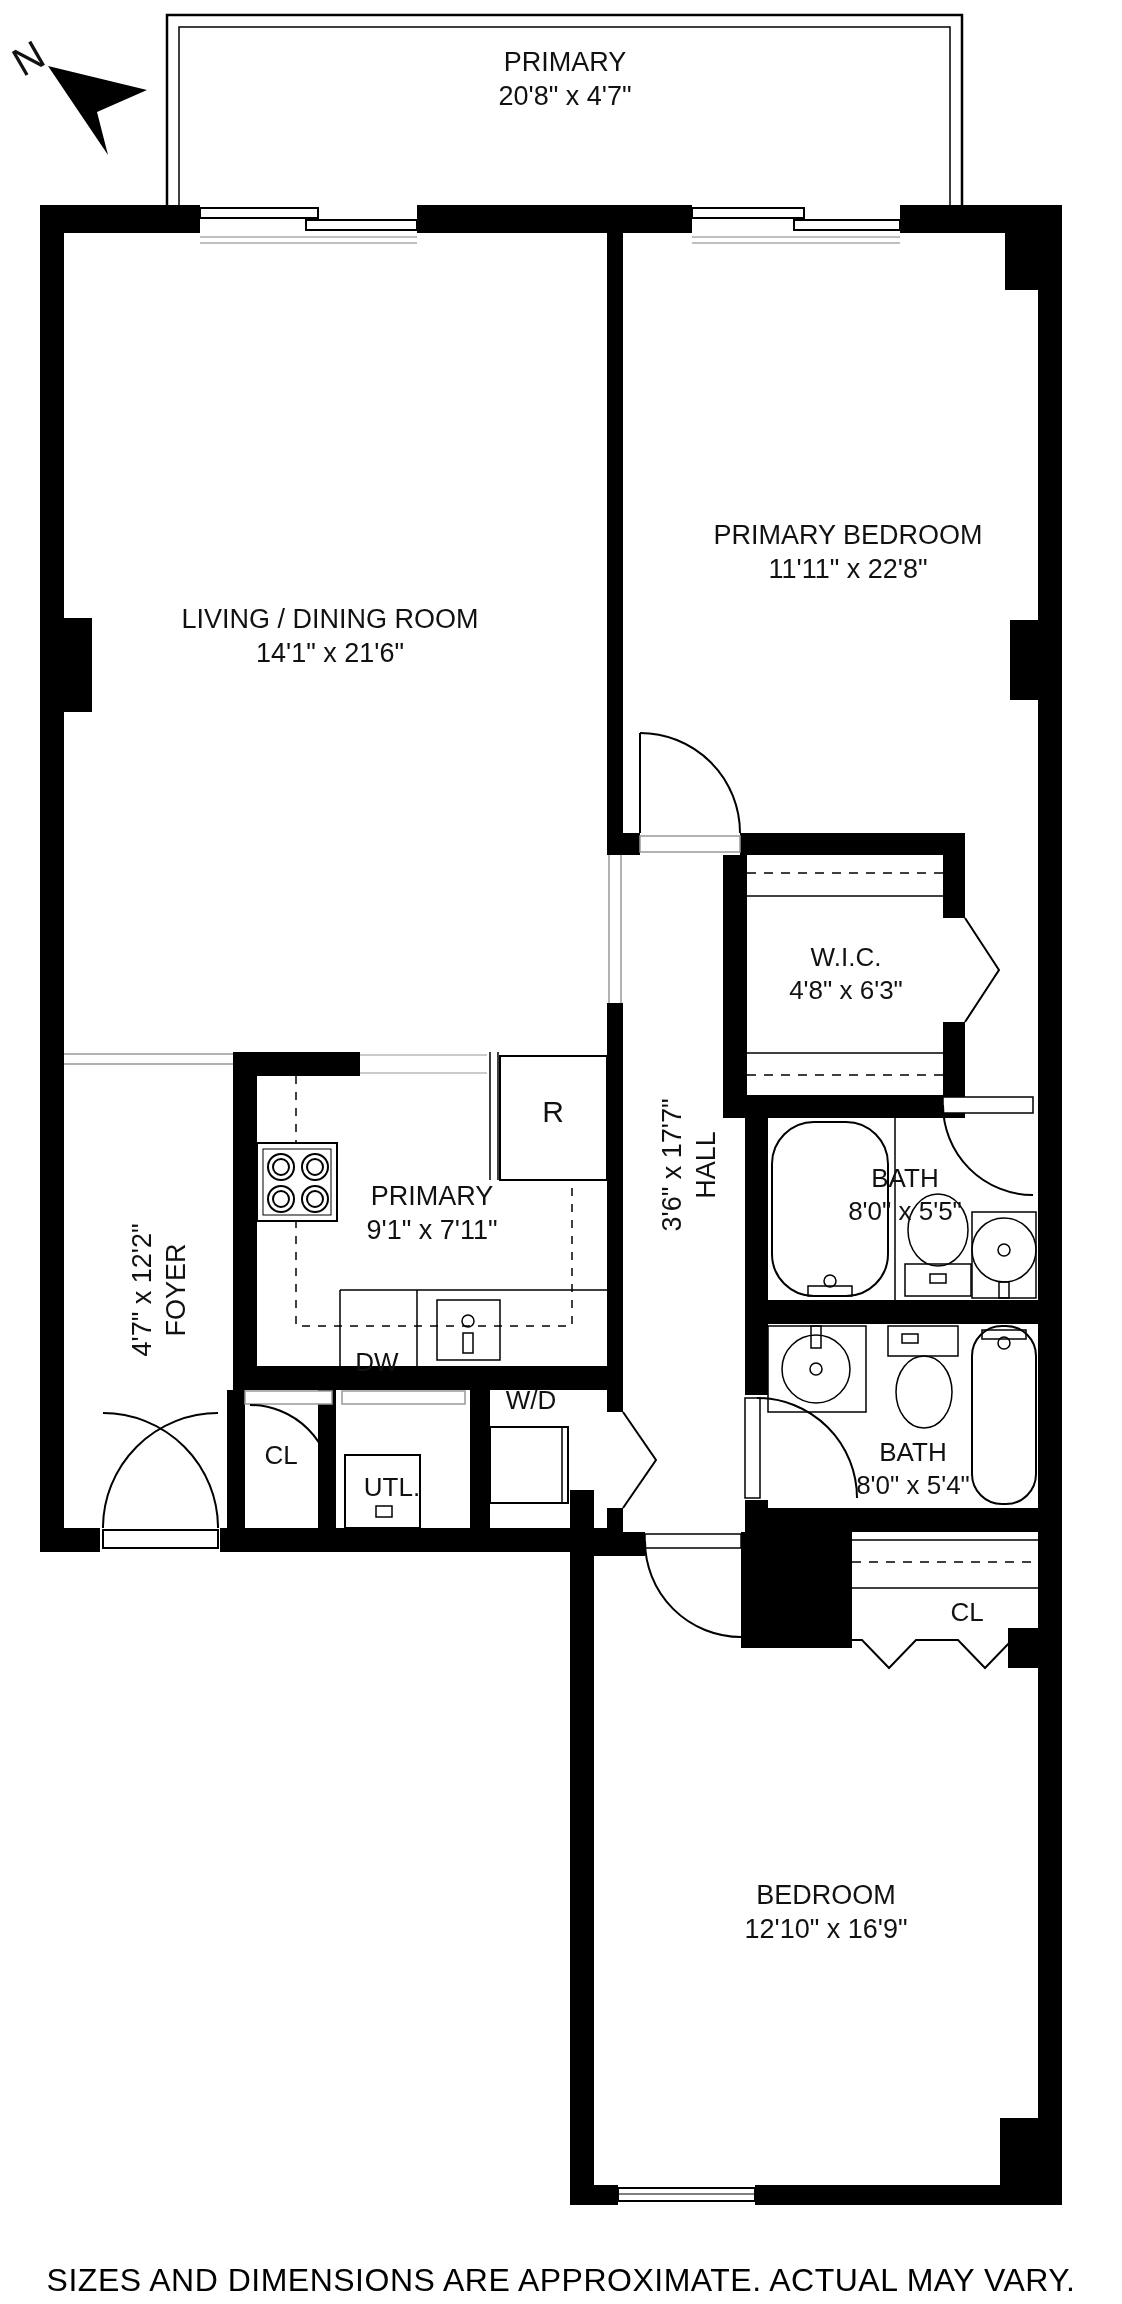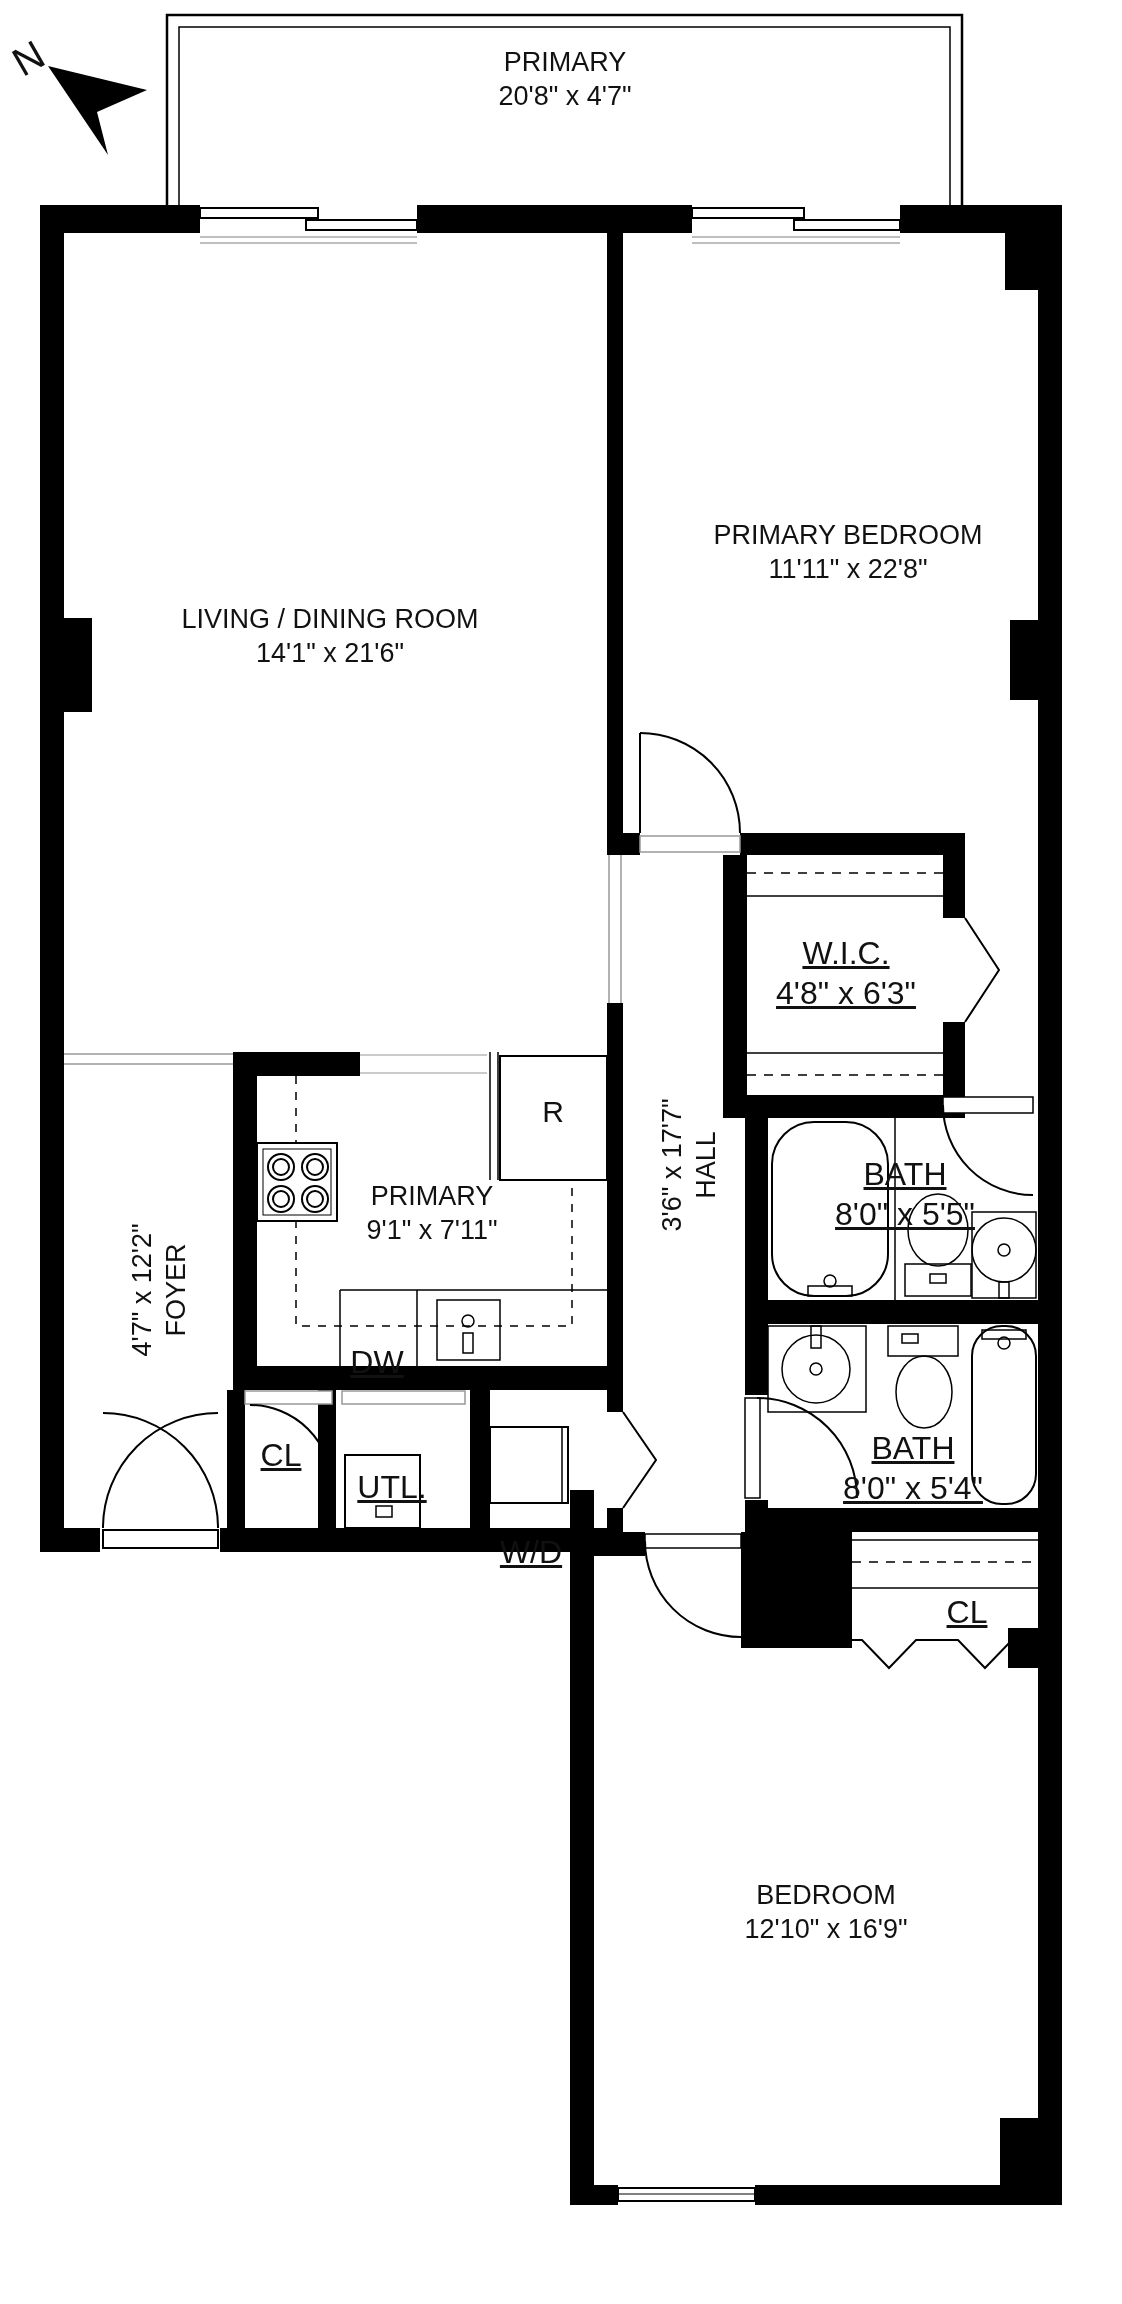--- a/index.html
+++ b/index.html
@@ -4,21 +4,21 @@
 <style>
   html,body{margin:0;padding:0;background:#fff;}
   #plan{position:relative;width:1122px;height:2304px;background:#fff;overflow:hidden;
         font-family:"Liberation Sans",sans-serif;}
   .w{position:absolute;background:#000;}
   svg.layer{position:absolute;left:0;top:0;}
   .label{position:absolute;transform:translate(-50%,-50%);text-align:center;color:#111;
          white-space:nowrap;line-height:1.25;font-size:27px;}
   .label.rot{transform:translate(-50%,-50%) rotate(-90deg);}
   .label .nm,.label .dm{display:block;}
-  .small{font-size:32px;text-decoration:underline;}
+  .small{font-size:26px;}
   .fridge{font-size:30px;}
   .compass-n{position:absolute;left:14px;top:36px;font-size:40px;color:#111;
              transform:rotate(-30deg);}
   .disclaimer{position:absolute;left:561px;top:2262px;transform:translate(-50%,0);
               font-size:32px;color:#000;white-space:nowrap;letter-spacing:0.5px;}
 </style>
 </head>
 <body>
 
 <div id="plan">
@@ -249,16 +249,17 @@
 
   <div class="label" style="left:826px;top:1913px;">
     <span class="nm">BEDROOM</span>
     <span class="dm">12'10" x 16'9"</span>
   </div>
 
   <div class="label fridge" style="left:553px;top:1112px;">R</div>
   <div class="label small" style="left:377px;top:1330px;margin-top:32px;">DW</div>
   <div class="label small" style="left:281px;top:1455px;">CL</div>
   <div class="label small" style="left:392px;top:1487px;">UTL.</div>
-  <div class="label small" style="left:531px;top:1552px;">W/D</div>
+  <div class="label small" style="left:531px;top:1400px;">W/D</div>
   <div class="label small" style="left:967px;top:1612px;">CL</div>
 
+  <div class="disclaimer">SIZES AND DIMENSIONS ARE APPROXIMATE. ACTUAL MAY VARY.</div>
 </div>
 
 </body></html>

